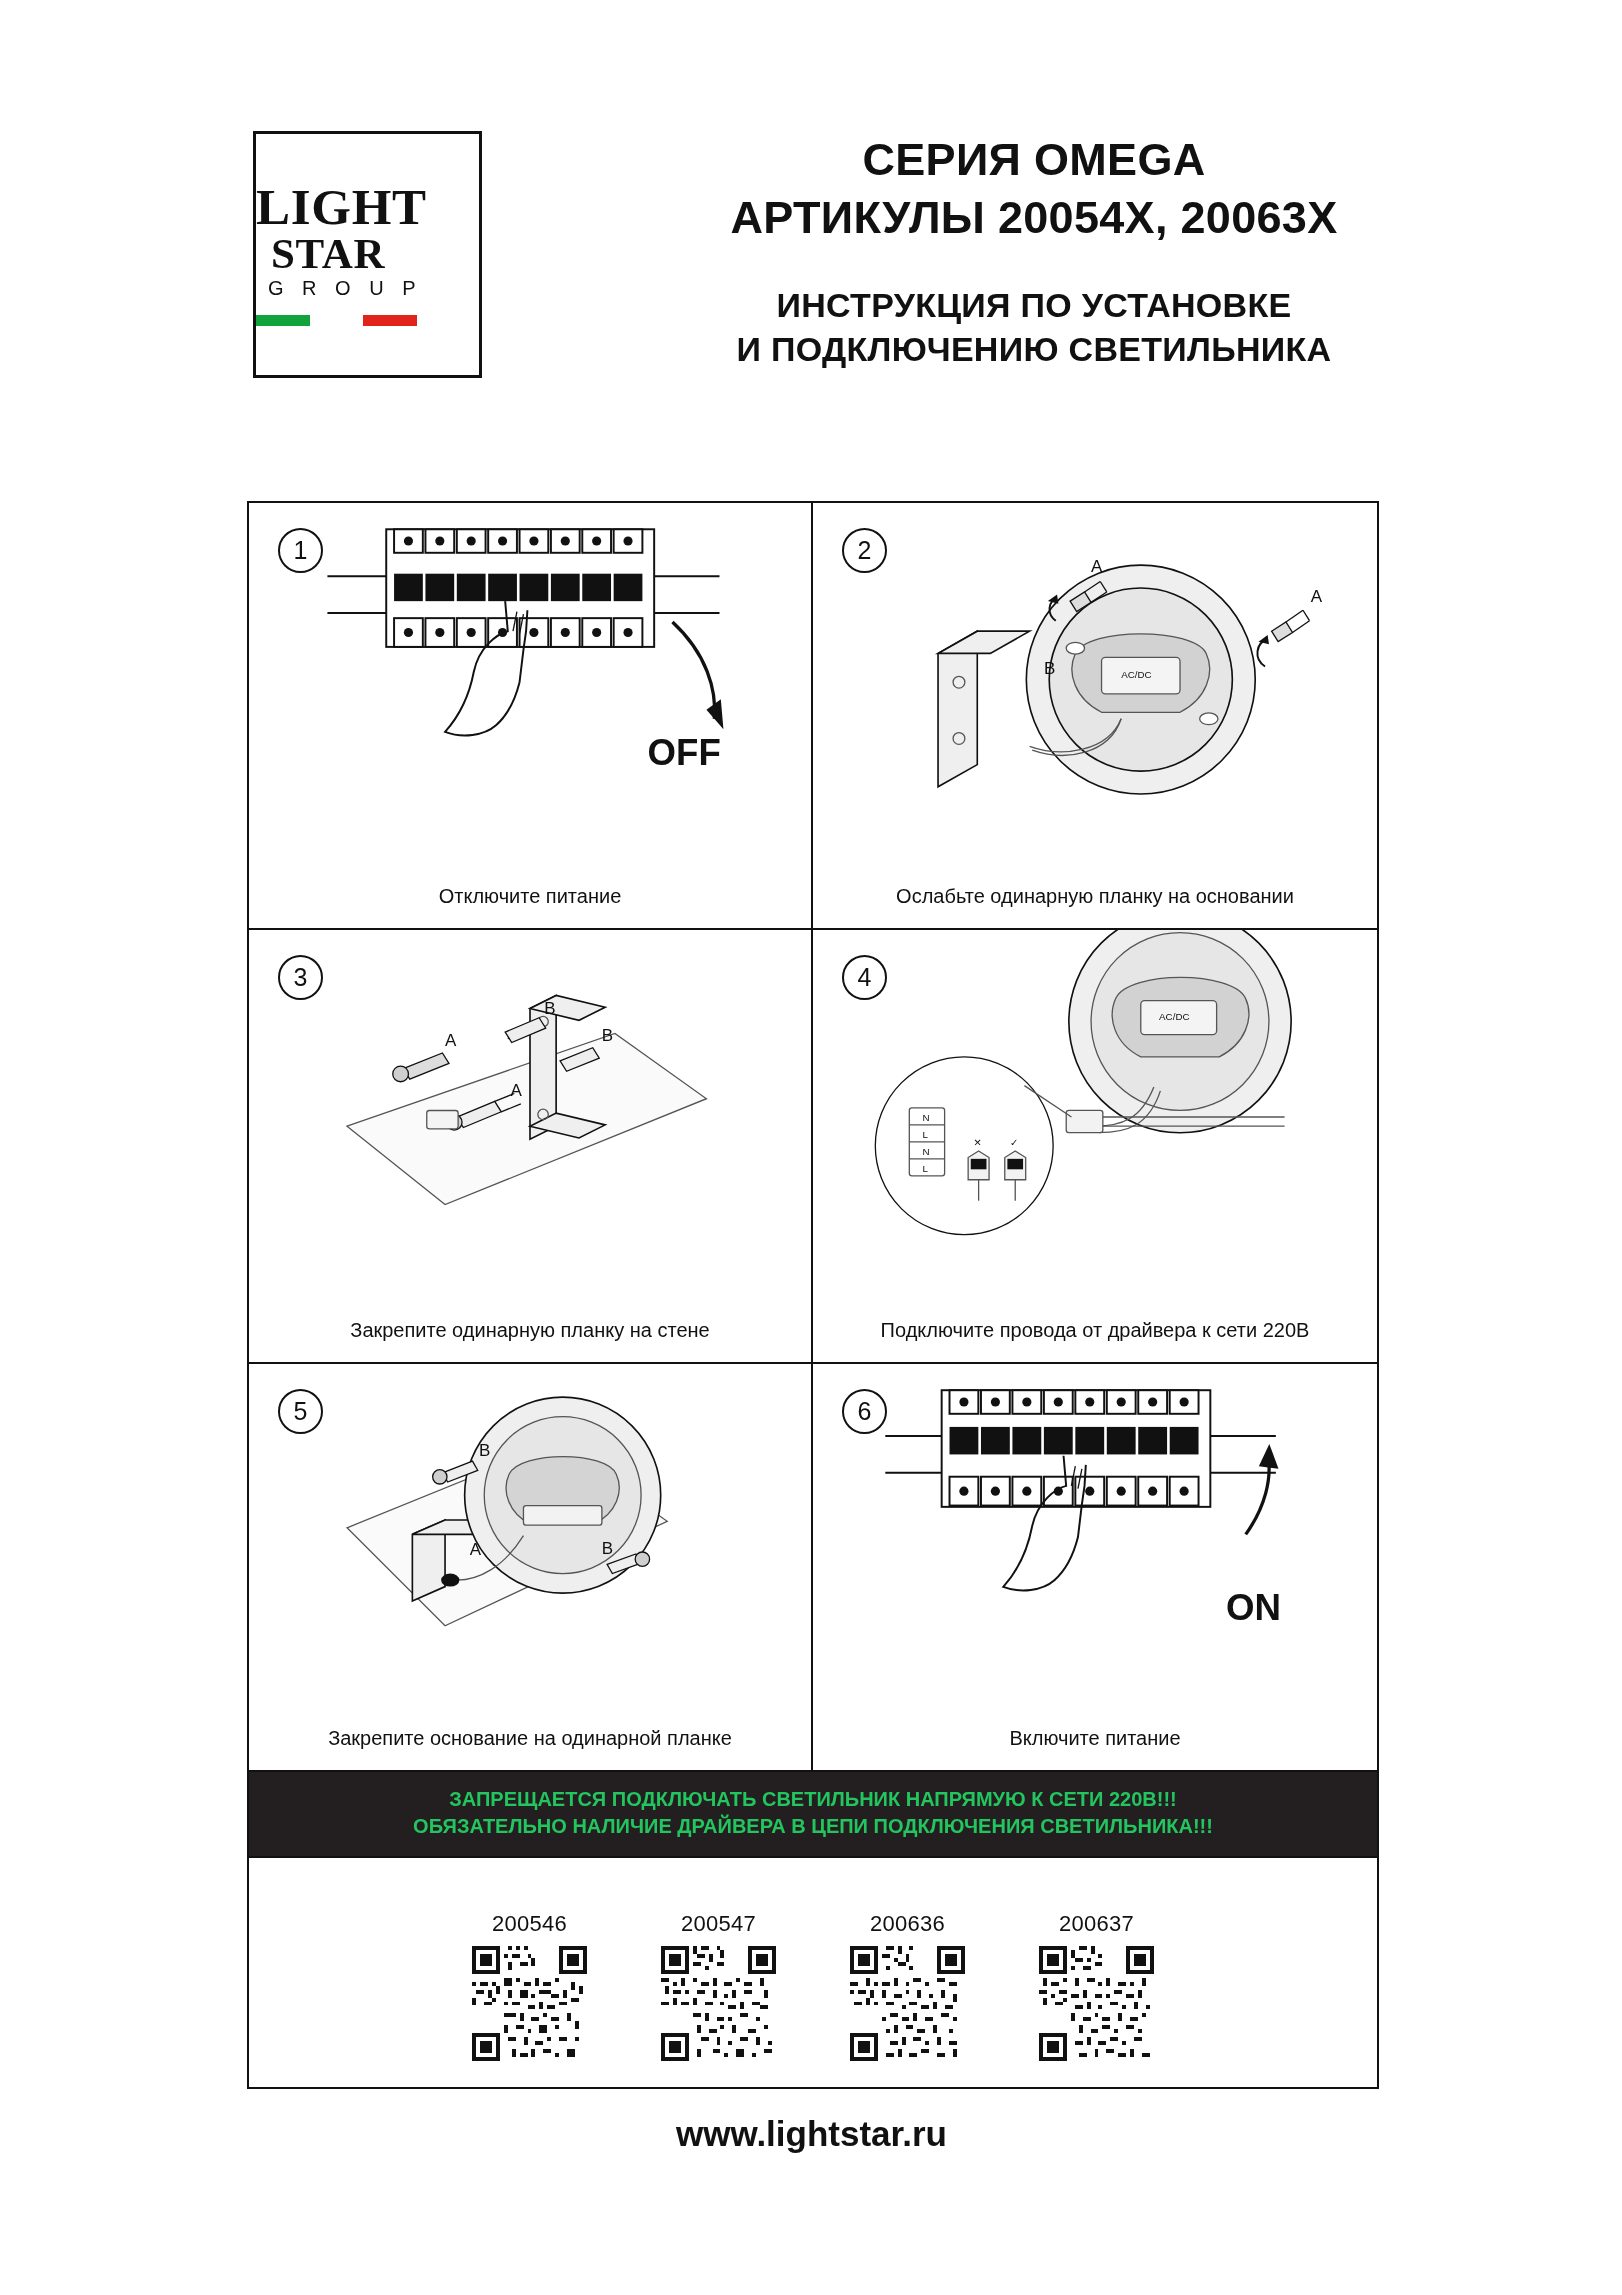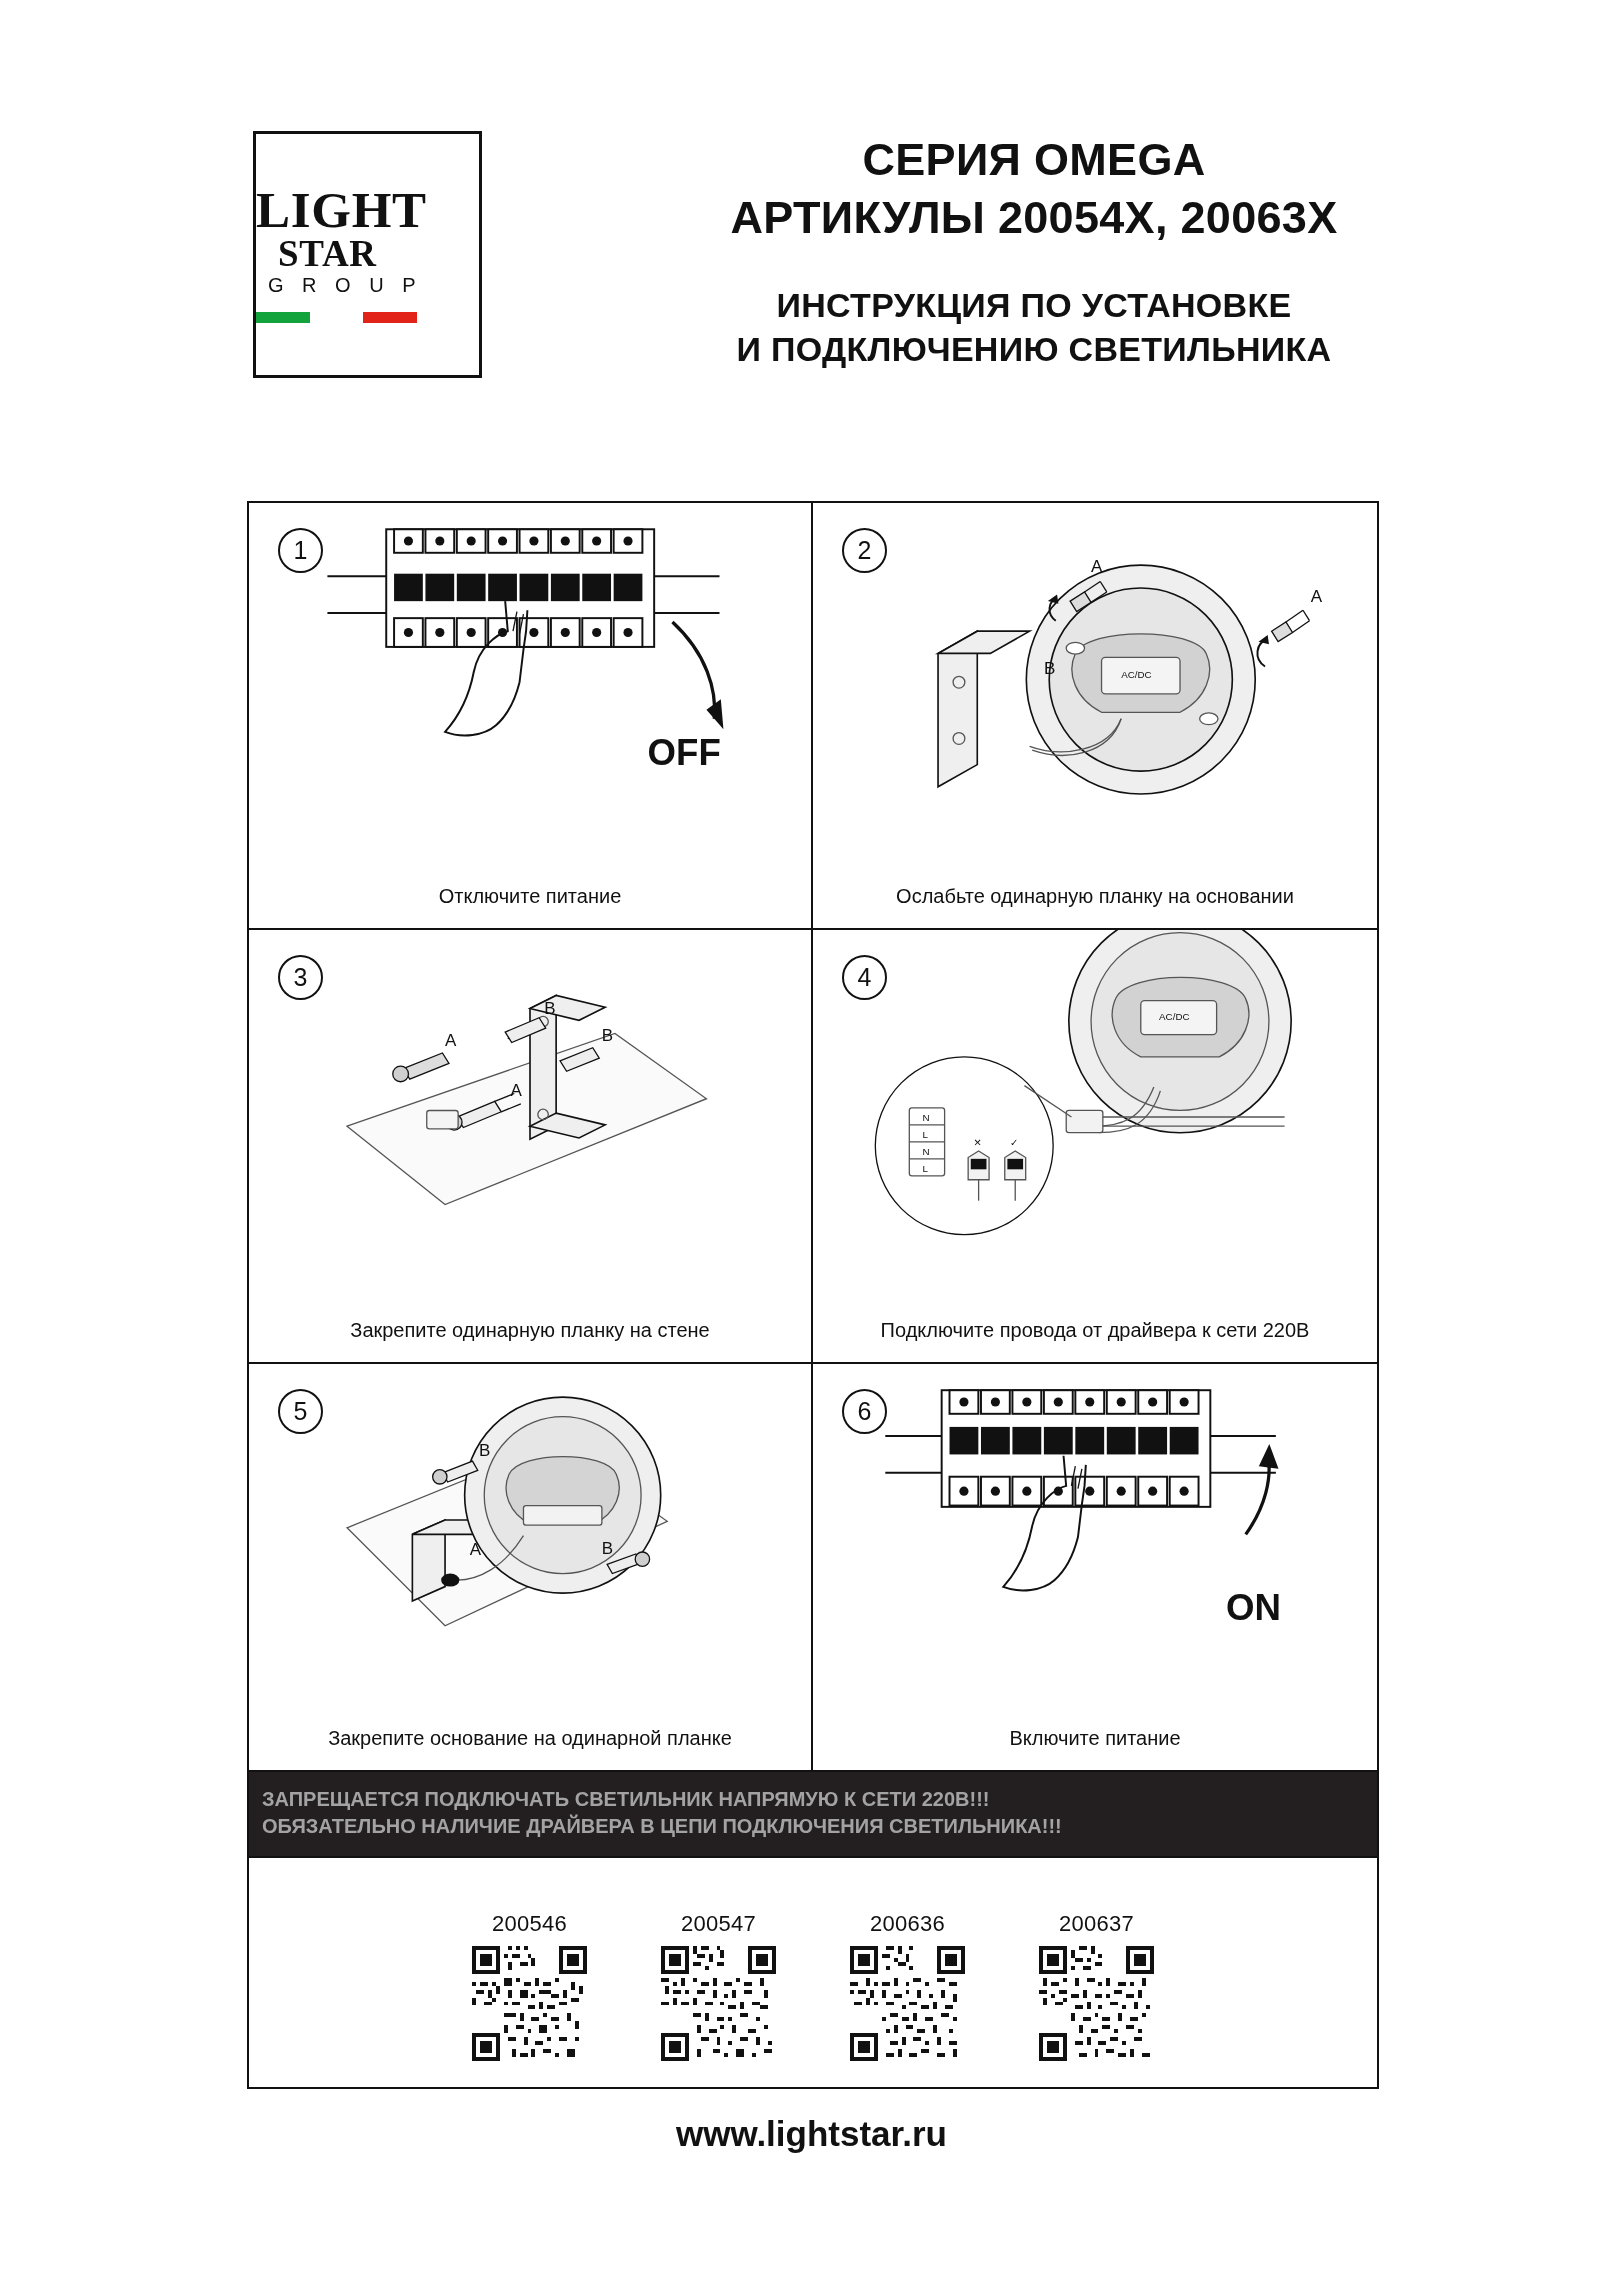--- a/index.html
+++ b/index.html
@@ -39,26 +39,26 @@
     font-family: "Liberation Serif", serif;
     font-weight: bold;
     font-size: 51px;
     letter-spacing: 0.7px;
     line-height: 0.95;
     color: #111;
   }
   .logo-star {
     font-family: "Liberation Serif", serif;
     font-weight: bold;
-    font-size: 37px;
+    font-size: 43px;
     letter-spacing: 0.7px;
     line-height: 1.0;
     color: #111;
     align-self: flex-start;
-    margin-left: 22px;
+    margin-left: 15px;
   }
   .logo-group {
     font-family: "Liberation Sans", sans-serif;
     font-size: 20px;
     letter-spacing: 6.5px;
     color: #111;
     margin-top: 2.6px;
     margin-left: 12px;
   }
   .flag {
@@ -138,22 +138,22 @@
     text-align: center;
     font-size: 20px;
     color: #111;
     padding-bottom: 20px;
     line-height: 1.2;
   }
 
   
   .warning {
     background: #231f20;
-    color: #a3a3a3;
-    text-align: left;
+    color: #22c55e;
+    text-align: center;
     font-weight: bold;
     font-size: 20px;
     line-height: 1.35;
     padding: 14.4px 13px 15.7px 13px;
     border-bottom: 2.6px solid #111;
   }
 
   
   .qr-row {
     display: flex;

